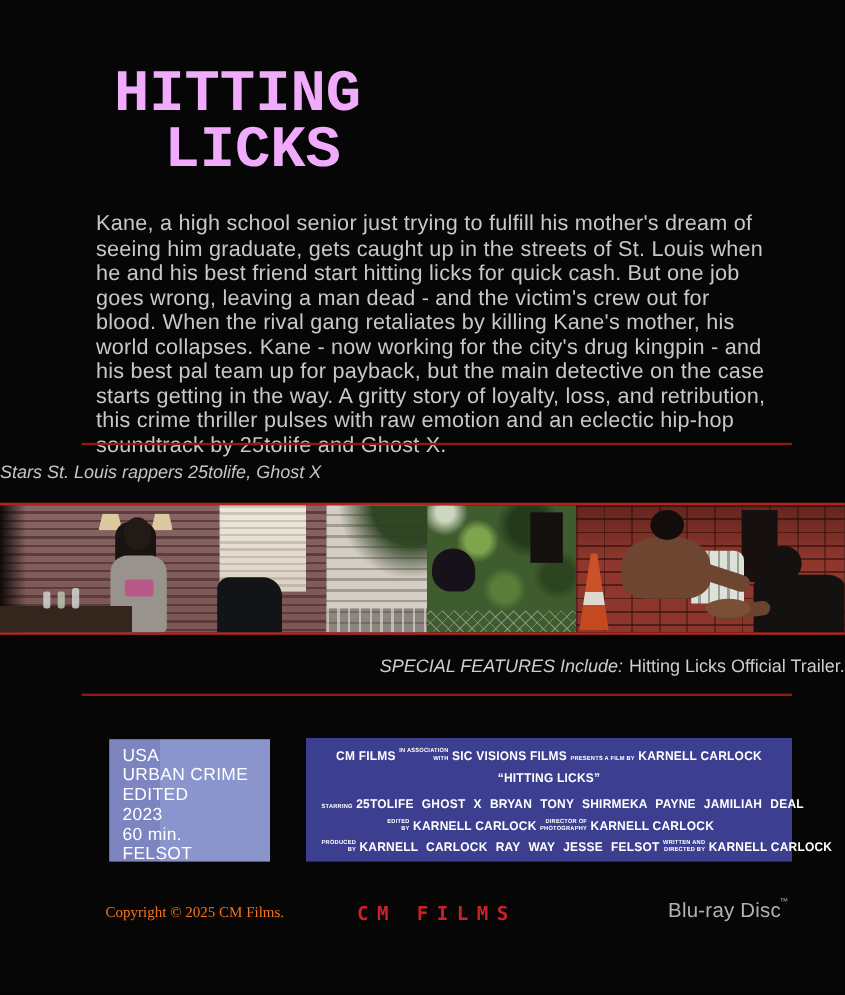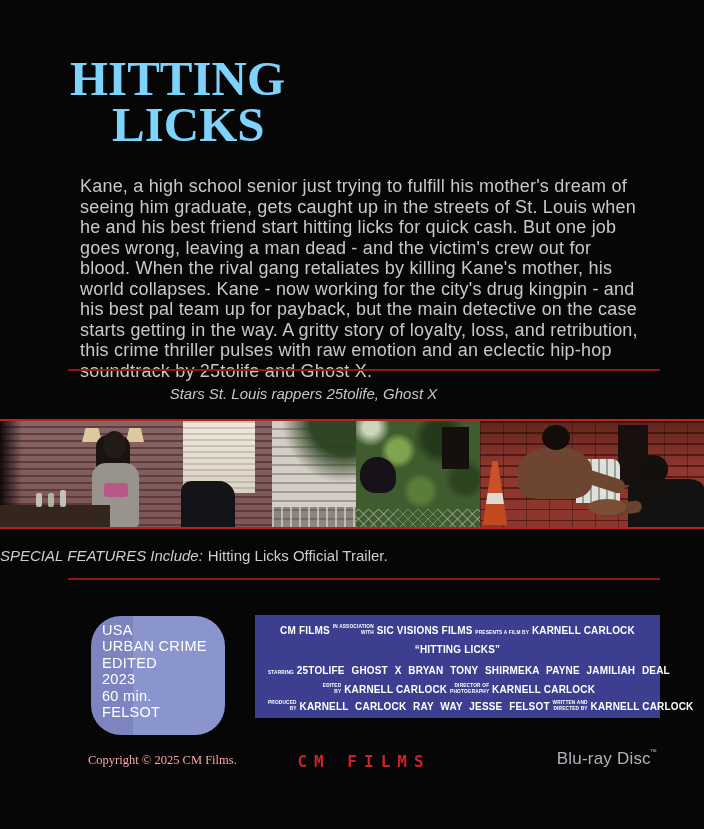--- a/index.html
+++ b/index.html
@@ -1,34 +1,34 @@
 <!DOCTYPE html>
 <html><head>
 <meta charset="utf-8">
 <style>
   html,body{margin:0;padding:0;background:#000;}
   body{width:704px;height:829px;overflow:hidden;font-family:"Liberation Sans",sans-serif;}
   .cover{position:absolute;left:0;top:0;width:704px;height:829px;background:#060606;}
 
   
-  .title{position:absolute;left:70px;top:56px;color:#7dd3fc;
-         font-family:Liberation Serif, serif;
+  .title{position:absolute;left:95px;top:56px;color:#f0abfc;
+         font-family:Liberation Mono, monospace;
          font-weight:bold;font-size:49px;line-height:46px;letter-spacing:0px;}
   .title .t2{margin-left:42px;}
 
   
   .synopsis{position:absolute;left:80px;top:176px;width:564px;
             color:#c9c8c6;font-size:18px;line-height:20.5px;letter-spacing:.2px;}
 
   
   .rule{position:absolute;left:68px;width:592px;height:2px;background:#8f1b10;}
   .rule1{top:369px;}
   .rule2{top:578px;}
 
-  .stars{position:absolute;left:0;top:385px;width:607px;text-align:center;
+  .stars{position:absolute;left:0;top:385px;width:607px;
          font-style:italic;font-size:15px;color:#c6c5c3;}
 
   
   .strip{position:absolute;left:0;top:419px;width:704px;height:110px;
          border-top:2px solid #b5231c;border-bottom:2px solid #b5231c;
          box-sizing:border-box;background:#241a18;overflow:hidden;}
   .seg{position:absolute;top:0;height:106px;overflow:hidden;}
   .seg-diner{left:0;width:272px;
      background:
        linear-gradient(90deg,rgba(10,6,6,.95) 0,rgba(10,6,6,0) 22px),
@@ -94,49 +94,49 @@
   .mr-head{position:absolute;left:158px;top:34px;width:30px;height:28px;
      background:#14100e;border-radius:50% 50% 46% 46%;}
   .mr-body{position:absolute;left:148px;top:58px;width:76px;height:48px;
      background:#141210;border-radius:20% 20% 0 0;}
   .mr-arm{position:absolute;left:118px;top:82px;width:44px;height:12px;
      background:#6a432d;border-radius:7px;transform:rotate(-8deg);}
   .hands{position:absolute;left:108px;top:78px;width:38px;height:16px;
      background:#7a4f36;border-radius:50%;}
 
   
-  .features{position:absolute;left:0;top:547px;width:704px;text-align:left;
+  .features{position:absolute;left:0;top:547px;width:704px;text-align:right;
             font-size:15px;color:#cecdcb;}
   .features .lbl{font-style:italic;margin-right:5px;}
 
   
-  .specs{position:absolute;left:91px;top:616px;width:134px;height:119px;
+  .specs{position:absolute;left:91px;top:616px;width:134px;height:102px;
          background:linear-gradient(90deg,#7c85c0 0 42px,#8a94cd 42px);
          color:#fff;font-size:14.5px;line-height:16.4px;
-         padding:6px 0 15px 11px;box-sizing:border-box;letter-spacing:.3px;border-radius:30px;}
+         padding:6px 0 15px 11px;box-sizing:border-box;letter-spacing:.3px;}
 
   
   .billing{position:absolute;left:255px;top:615px;width:405px;height:103px;
            background:#3c3f90;color:#fff;text-align:center;
            padding-top:9px;box-sizing:border-box;}
   .bb-line{font-weight:bold;font-size:10.5px;line-height:13px;letter-spacing:.2px;
            transform:scaleX(.95);transform-origin:center;white-space:nowrap;}
   .bb-l1{margin-bottom:4px;}
   .bb-l2{margin-bottom:8px;}
   .bb-l3{margin-bottom:4px;}
   .bb-l4{margin-bottom:4px;}
   .bb-stack{display:inline-block;font-size:5px;line-height:5.6px;font-weight:bold;
             margin:0 3px;text-align:right;letter-spacing:.2px;}
   .bb-stack span{display:block;}
   .bb-small{font-size:5px;letter-spacing:.2px;margin:0 3px;}
   .bb-wide{word-spacing:4px;}
 
   
   .copyright{position:absolute;left:88px;top:753px;
-             font-family:"Liberation Serif",serif;font-size:12.5px;color:#fca5a5;}
+             font-family:"Liberation Serif",serif;font-size:12.5px;color:#f97316;}
   .studio-logo{position:absolute;left:0;top:752px;width:704px;text-align:center;
                font-family:"DejaVu Sans Mono","Liberation Mono",monospace;
                font-weight:bold;font-size:16px;letter-spacing:7px;color:#c9232a;
                text-indent:24px;}
   .bluray{position:absolute;right:46px;top:749px;font-size:17px;color:#aeb3ba;letter-spacing:.2px;}
   .bluray sup{font-size:7px;vertical-align:top;position:relative;top:-1px;left:-1px;}
 </style>
 </head>
 <body>
 

